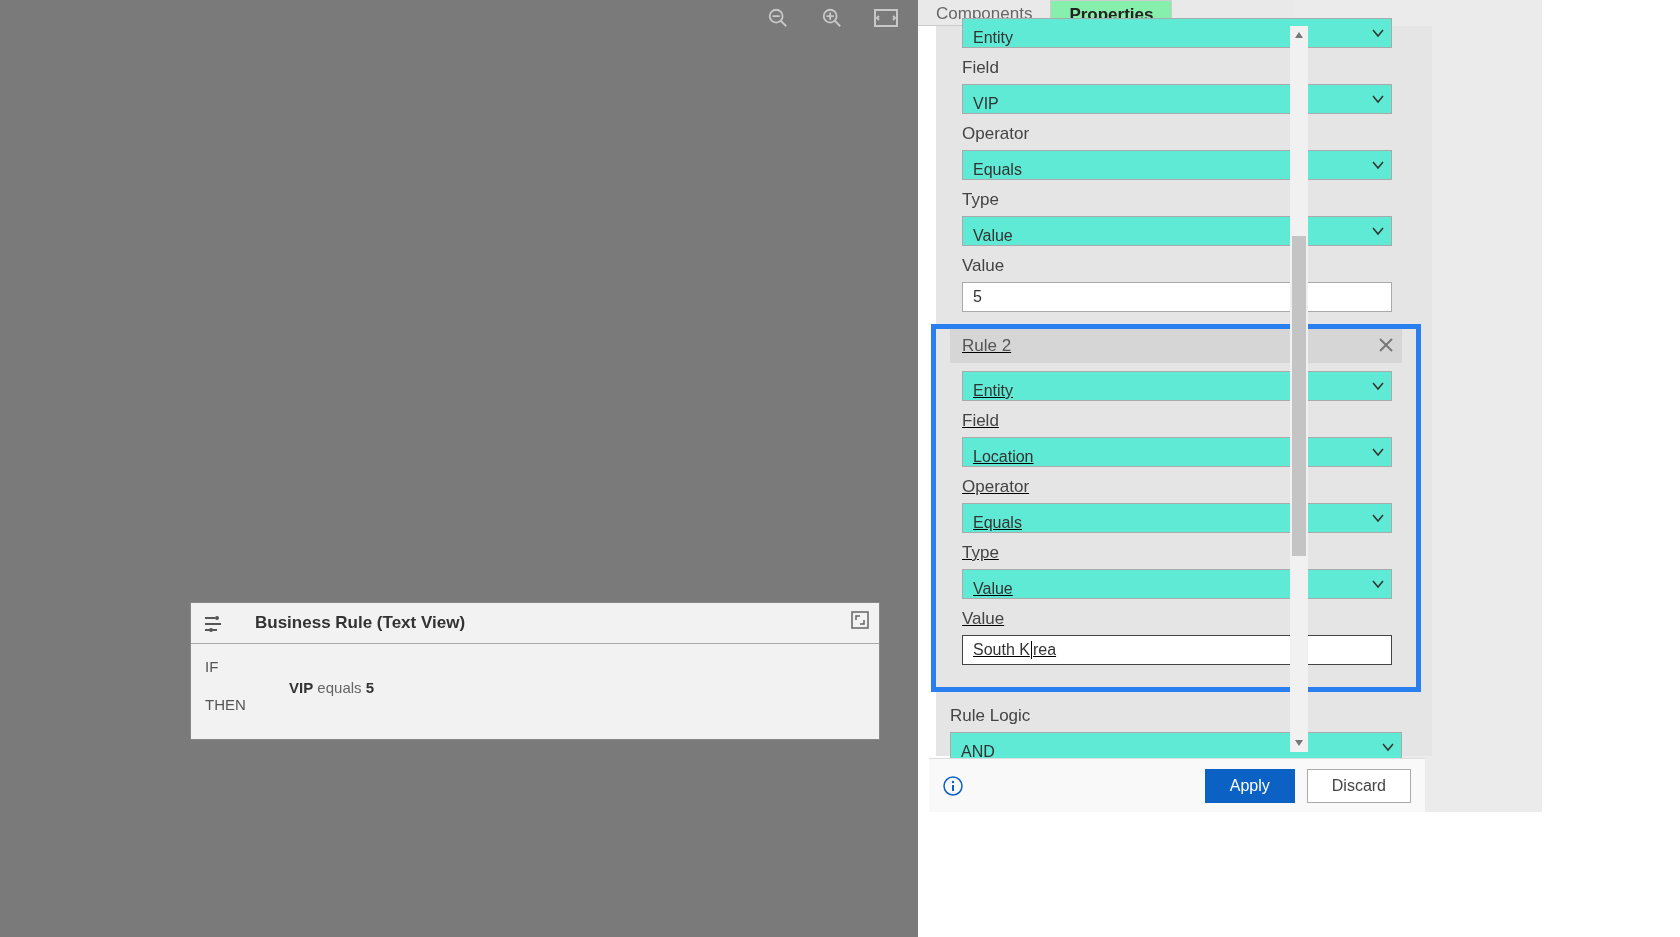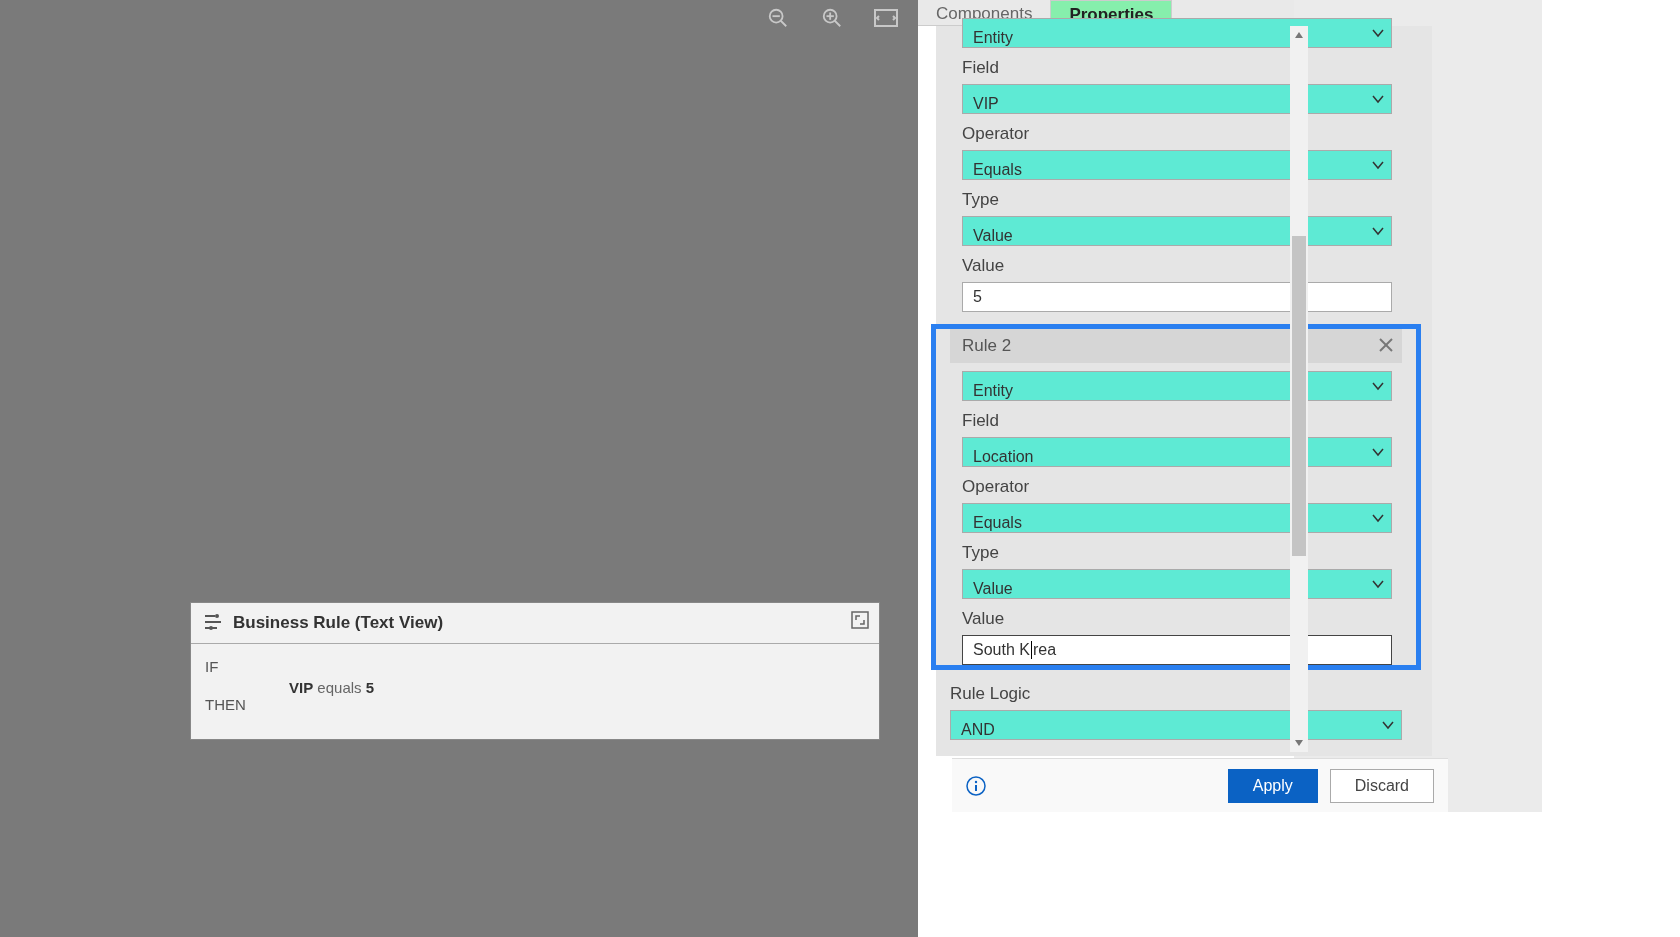--- a/index.html
+++ b/index.html
@@ -46,24 +46,25 @@
     .text-view-panel {
       position: absolute;
       left: 190px;
       top: 602px;
       width: 690px;
       background: #f2f2f2;
       border: 1px solid #888;
     }
     .text-view-header {
       display: flex;
-      align-items: flex-start;
+      align-items: flex-end;
       padding: 10px 12px;
       border-bottom: 1px solid #aaa;
       position: relative;
+      gap: 22px;
     }
     .text-view-header .icon {
       margin-right: 10px;
       display: flex;
     }
     .text-view-header-title {
       font-size: 17px;
       color: #333;
       font-weight: 600;
     }
@@ -186,20 +187,22 @@
       padding: 0 10px;
       font-size: 16px;
       color: #333;
     }
     .rule-box {
       margin: 12px 0 0 0;
     }
     .rule-box.selected {
       border: 5px solid #2a7ff0;
       margin: 12px -5px 14px -5px;
+      padding-bottom: 22px;
+      text-decoration: underline;
     }
     .rule-header {
       background: #d6d6d6;
       margin: 0 14px 8px 14px;
       height: 34px;
       display: flex;
       align-items: center;
       padding: 0 12px;
       font-size: 17px;
       color: #555;
@@ -245,21 +248,21 @@
       position: absolute;
       left: 2px;
       width: 14px;
       top: 210px;
       height: 320px;
       background: #c4c4c4;
       cursor: pointer;
     }
     .footer {
       position: absolute;
-      left: 34px;
+      left: 11px;
       top: 758px;
       width: 496px;
       height: 54px;
       background: #f9f9f9;
       border-top: 1px solid #ddd;
       display: flex;
       align-items: center;
       padding: 0 14px;
     }
     .info-icon {

